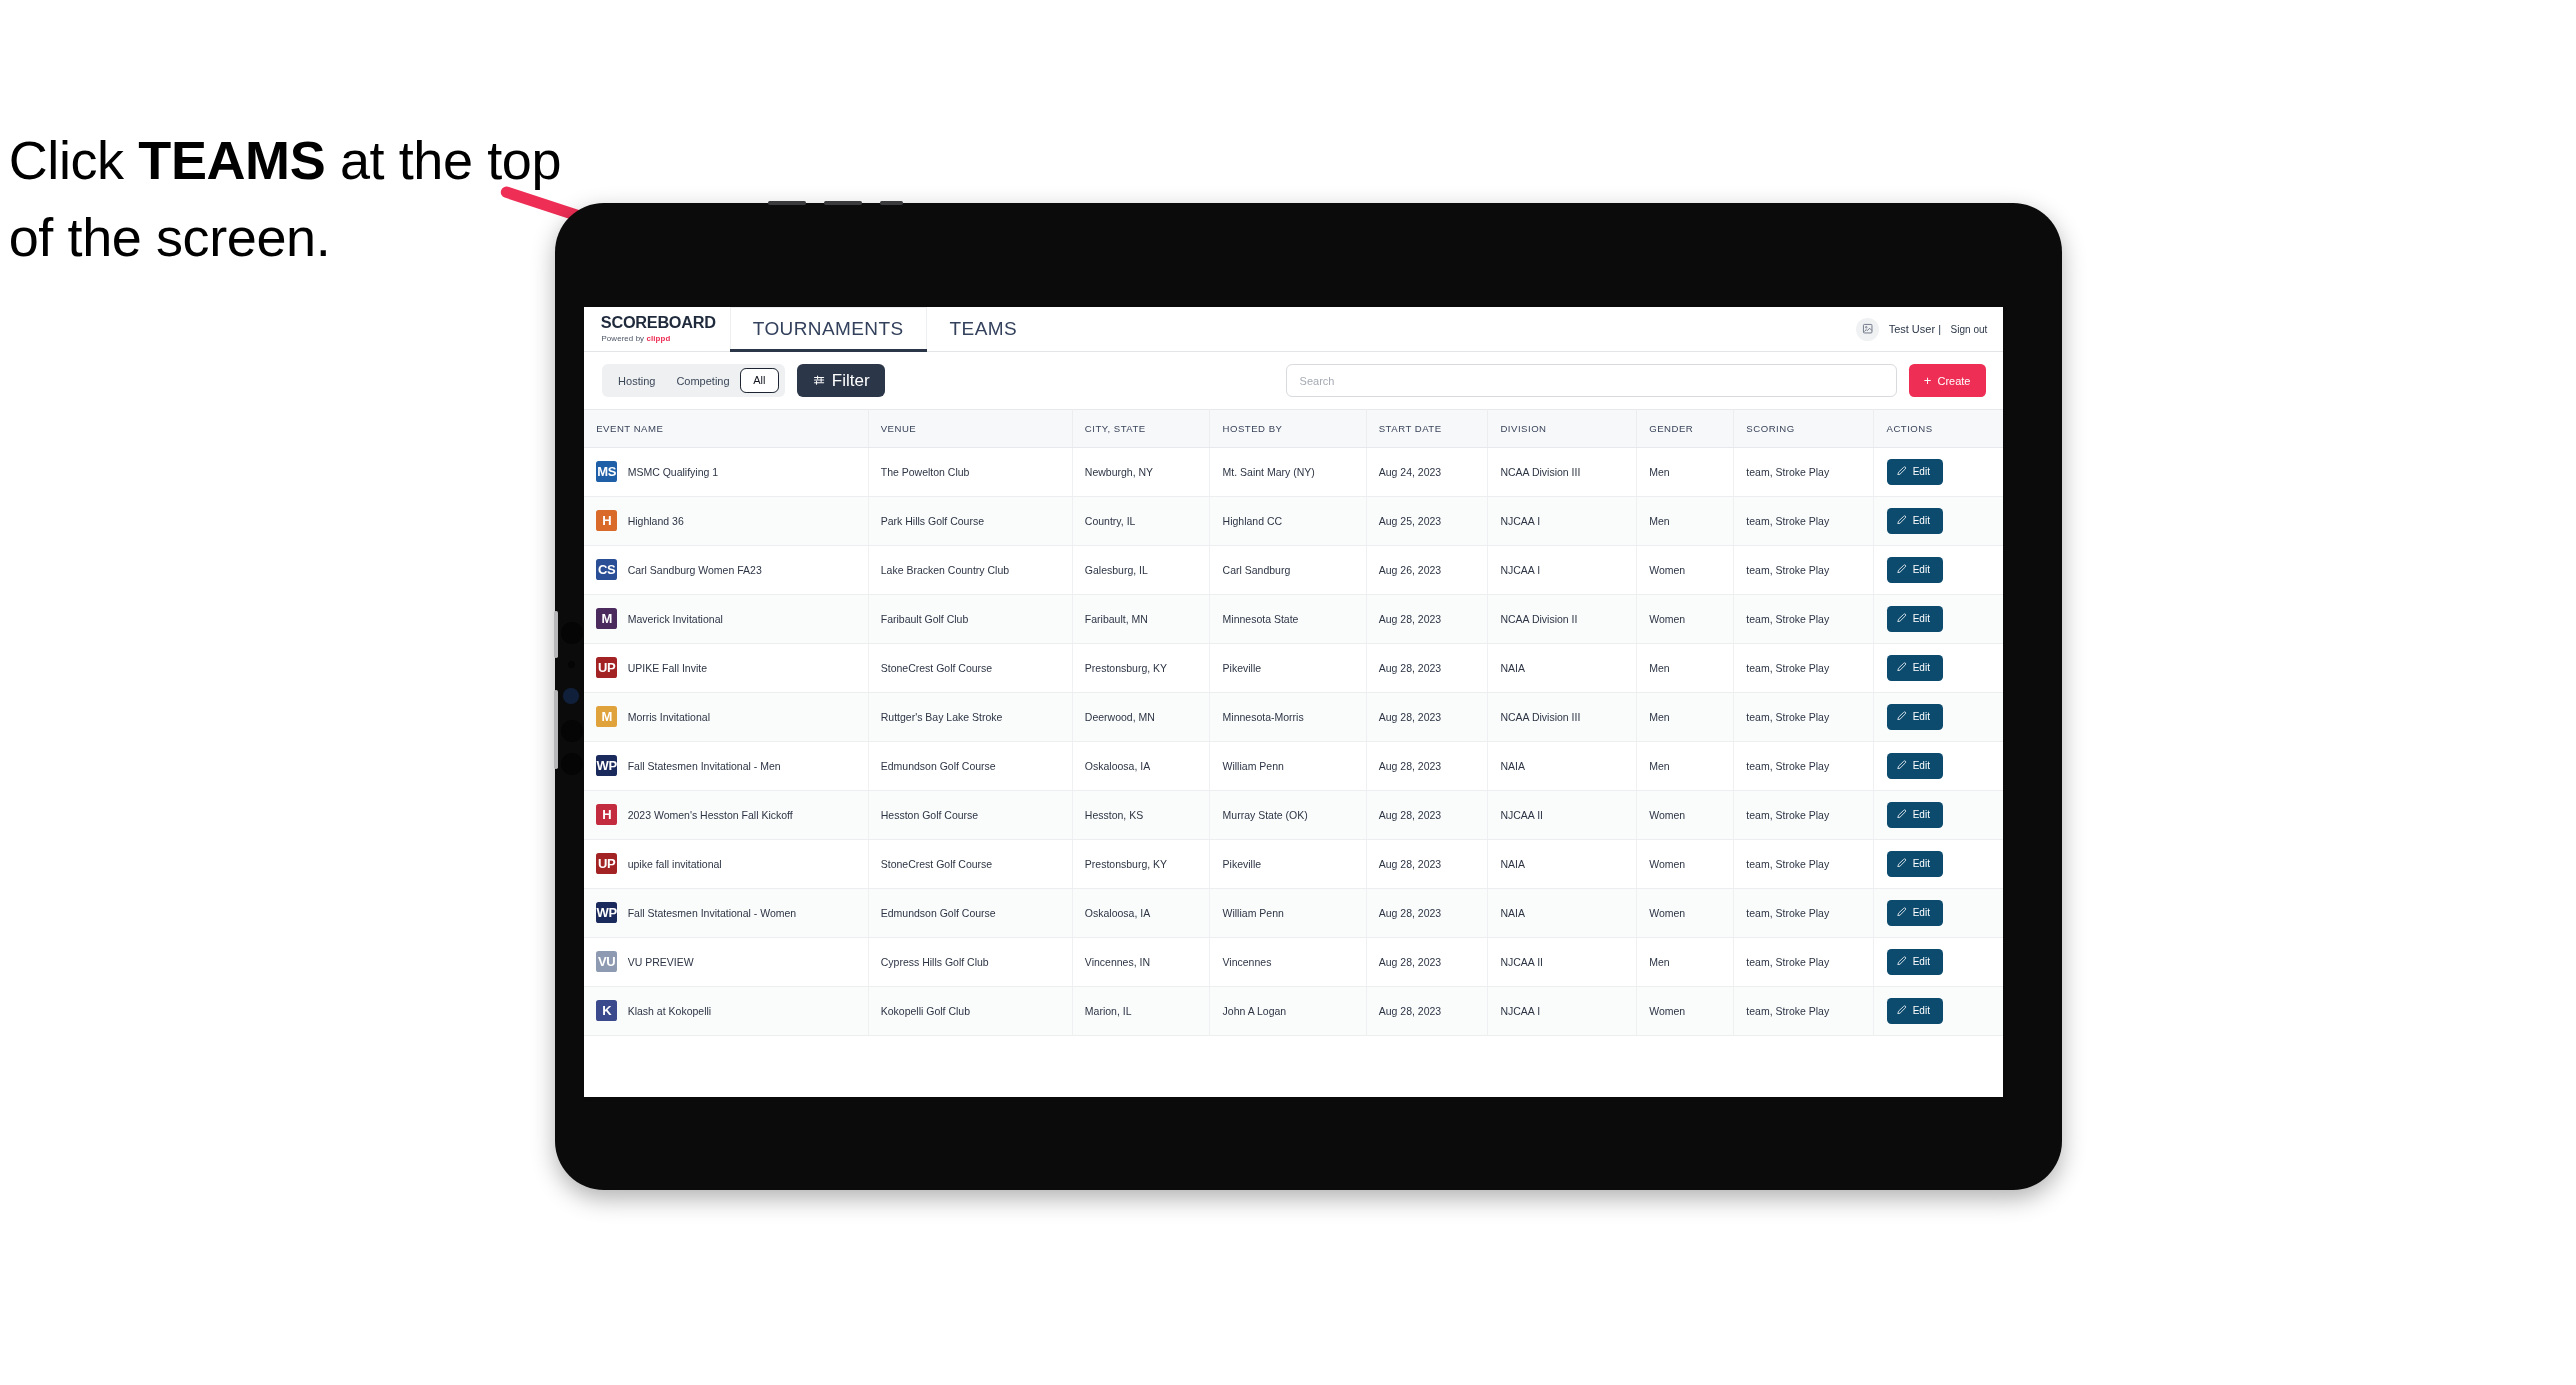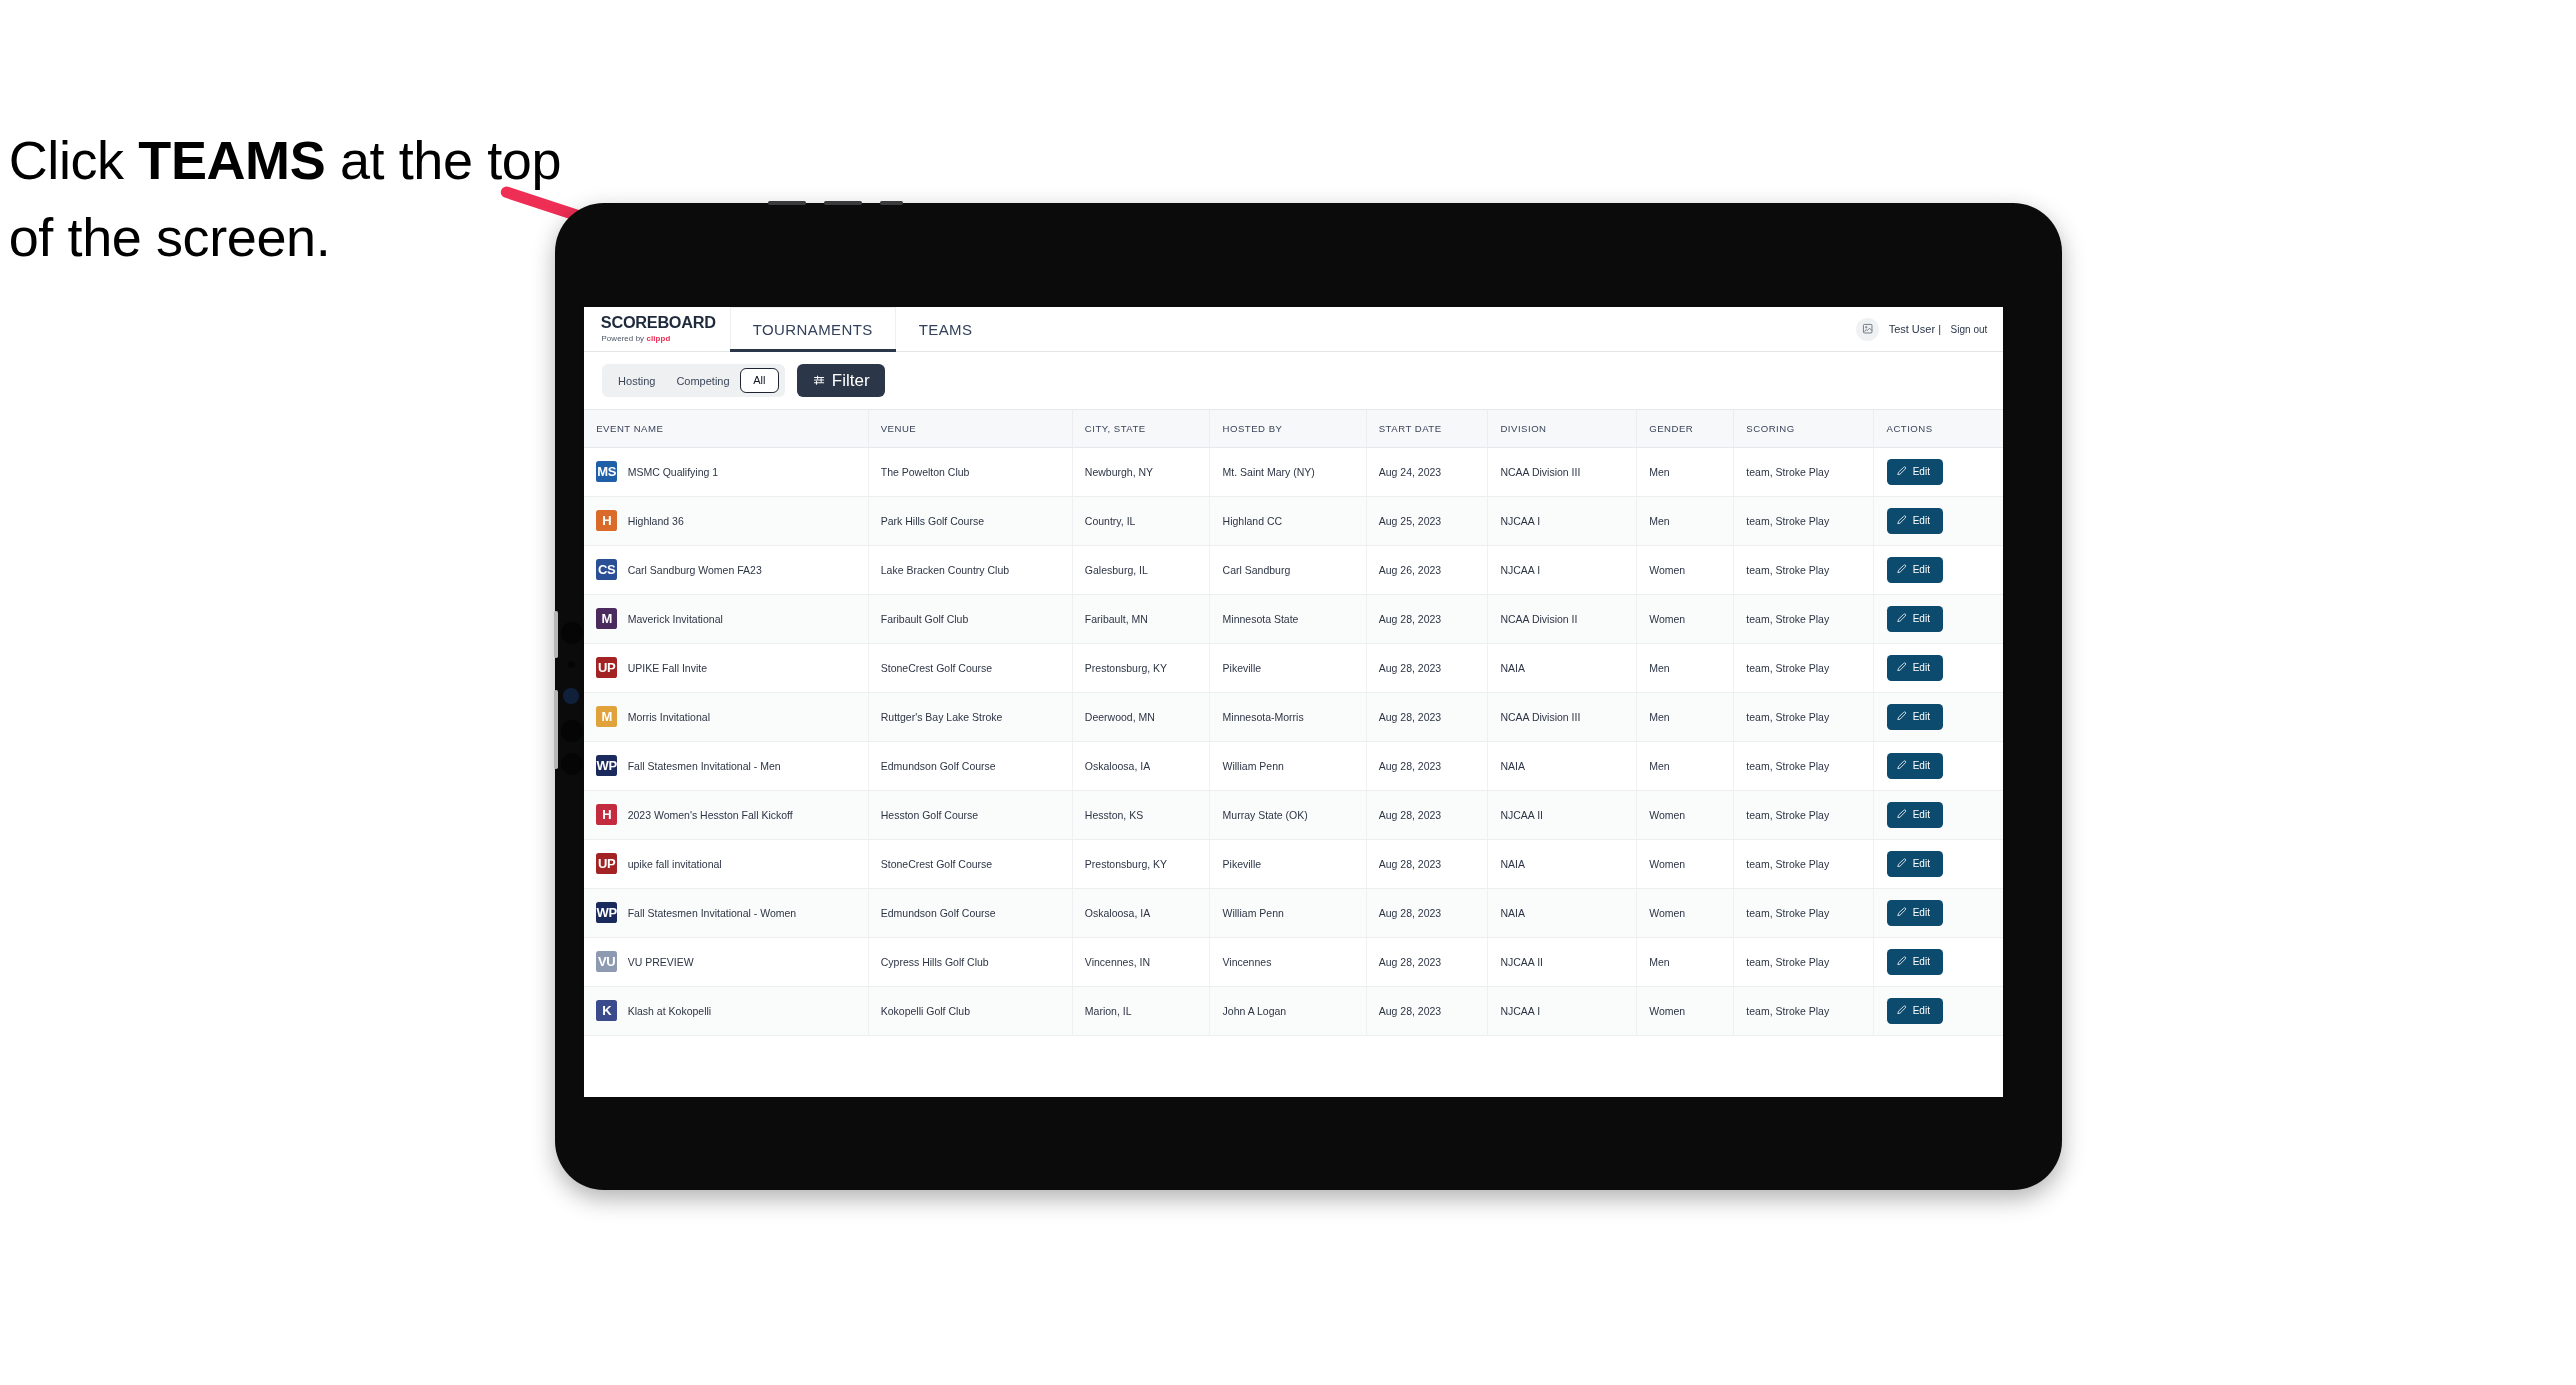--- a/index.html
+++ b/index.html
@@ -98,21 +98,21 @@
     color:#1f2a3c; line-height:1; font-family:"Liberation Sans", sans-serif;
     transform: scaleX(1.02);
   }
   .brand-sub { font-size: 7.9px; color:#4c5566; margin-top:3.5px; letter-spacing:0.1px;}
   .brand-sub .clippd { color:#ee2e55; font-weight:700; }
 
   .navtabs { display:flex; align-items:stretch; }
   .navtab {
     display:flex; align-items:center; justify-content:center;
     padding: 0 23px;
-    font-size: 15px; letter-spacing:0.4px;
+    font-size: 19px; letter-spacing:0.4px;
     color:#33415c;
     position:relative;
     cursor:pointer;
     background:#fff;
   }
   .navtab.active::after {
     content:"";
     position:absolute; left:0; right:0; bottom:-0.9px;
     height:2.6px; background:#2b3648;
   }
@@ -299,20 +299,27 @@
               <line x1="3" y1="12" x2="21" y2="12"></line>
               <line x1="3" y1="17" x2="21" y2="17"></line>
             <line x1="9" y1="4" x2="9" y2="10"></line>
               <line x1="16" y1="9" x2="16" y2="15"></line>
               <line x1="7" y1="14" x2="7" y2="20"></line>
           </svg>
         </span>
         <span>Filter</span>
       </button>
 
+      <div class="search-wrap">
+        <input class="search-input" type="text" placeholder="Search" style="">
+        <button class="create-btn">
+          <span class="plus">+</span>
+          <span>Create</span>
+        </button>
+      </div>
     </div>
 
     <div class="table-scroll">
       <table>
         <colgroup>
           <col class="c-event">
             <col class="c-venue">
             <col class="c-city">
             <col class="c-host">
           <col class="c-date">

